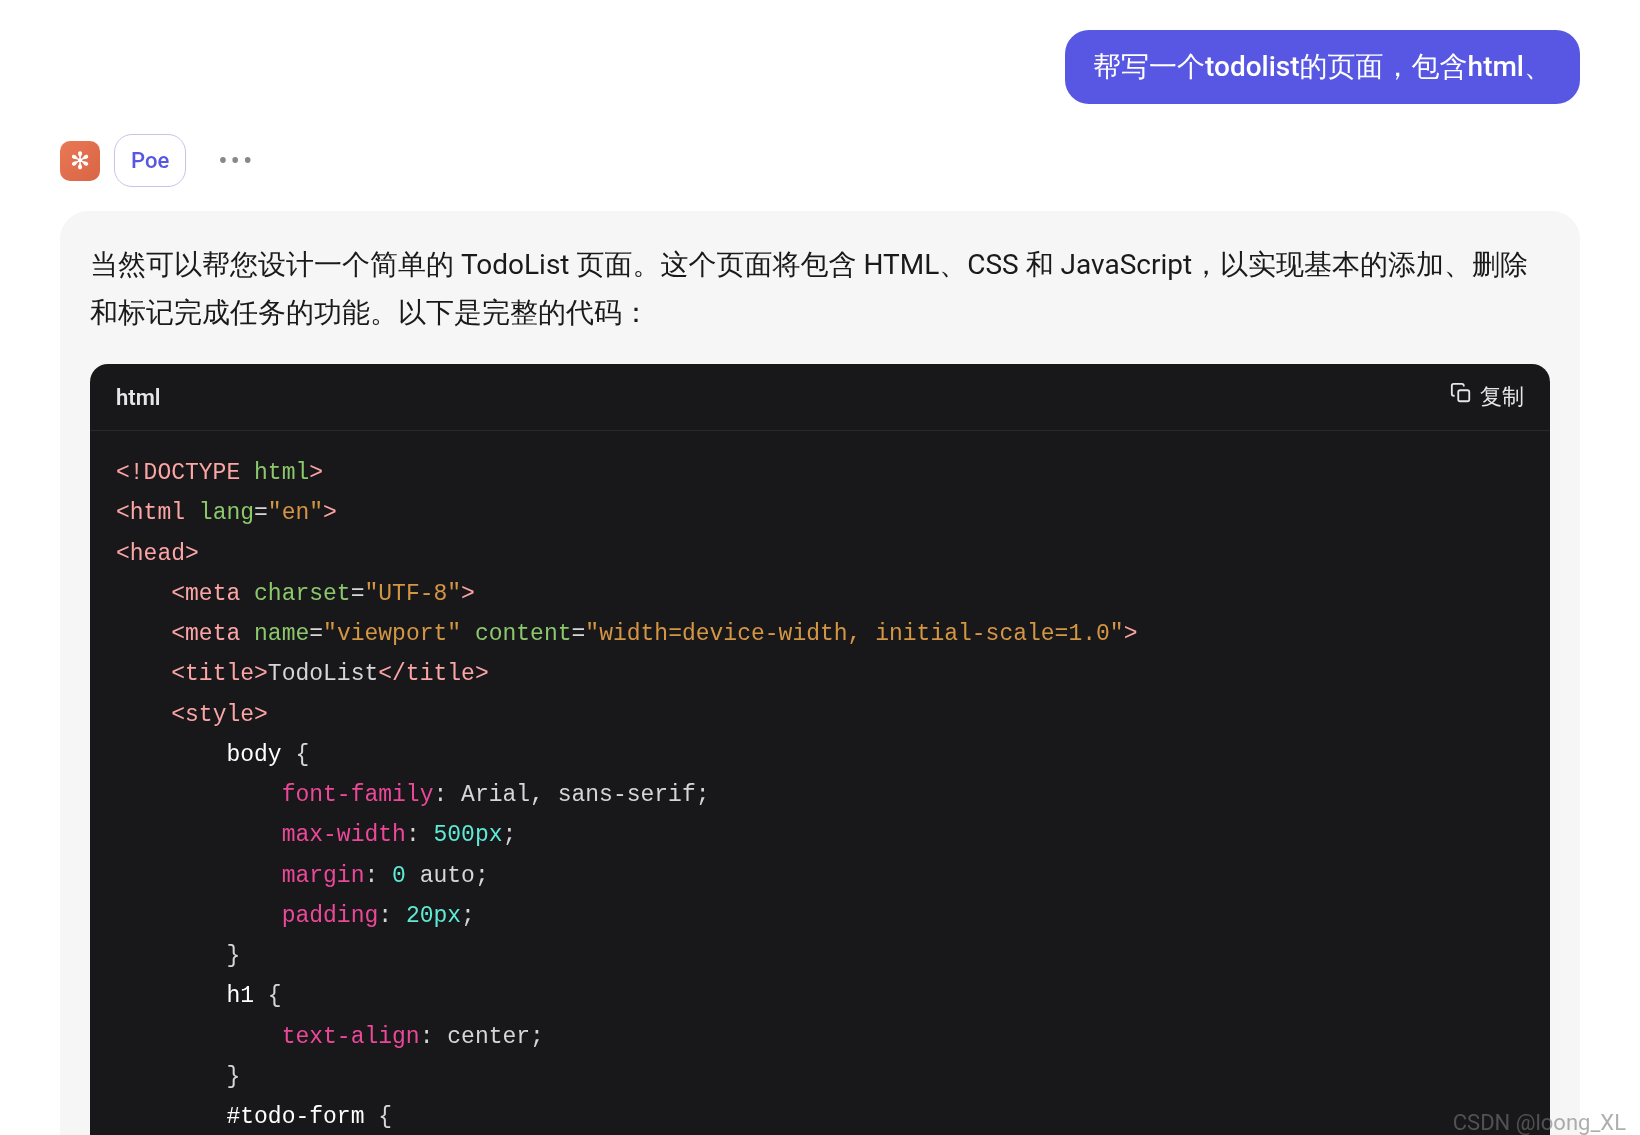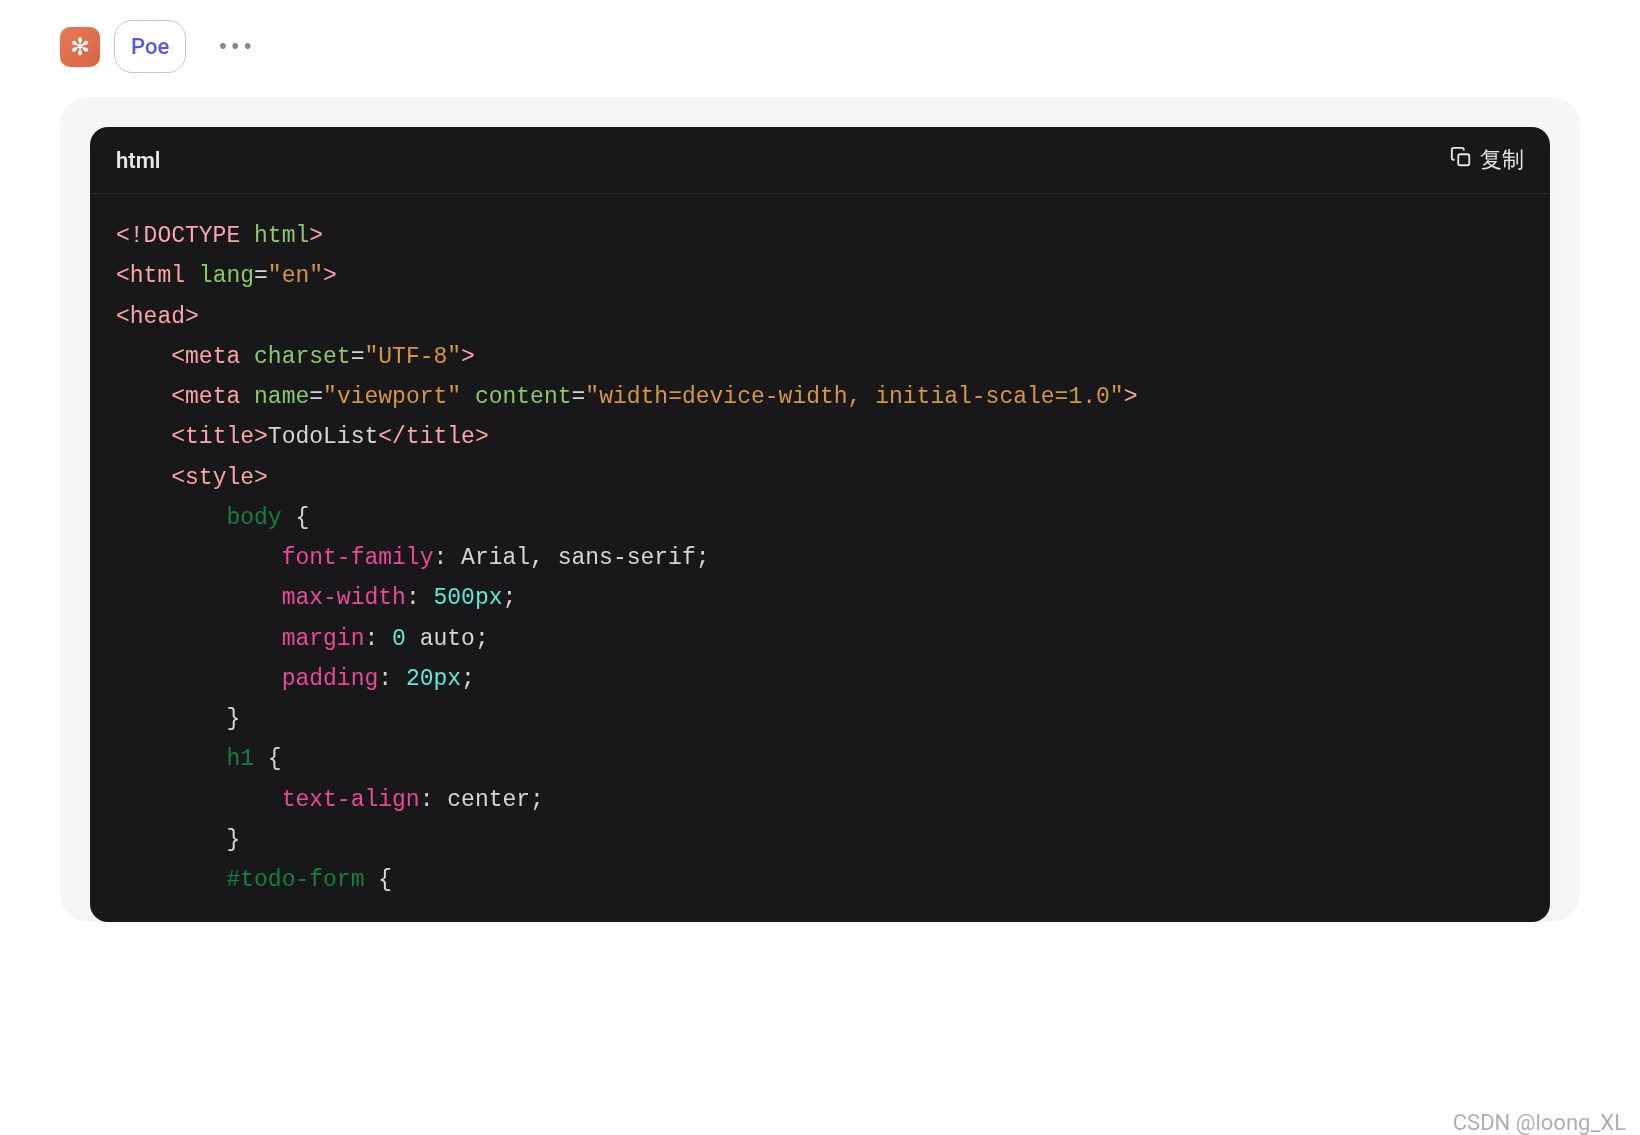--- a/index.html
+++ b/index.html
@@ -94,21 +94,21 @@
       padding: 18px 26px;
       border-bottom: 1px solid #2a2a2c;
     }
     .code-lang {
       color: #e6e6e6;
       font-size: 22px;
       font-weight: 600;
     }
     .copy-button {
       display: flex;
-      align-items: center;
+      align-items: flex-start;
       gap: 8px;
       color: #e6e6e6;
       font-size: 22px;
       cursor: pointer;
       background: none;
       border: none;
       font-family: Liberation Serif, serif;
     }
     .copy-icon svg {
       width: 22px;
@@ -121,48 +121,54 @@
       padding: 22px 26px;
       font-family: "SFMono-Regular", Consolas, "Liberation Mono", Menlo, monospace;
       font-size: 23px;
       line-height: 1.75;
       white-space: pre;
       overflow-x: auto;
     }
     .c-tag { color: #fca5a5; }
     .c-attr { color: #8bc86c; }
     .c-str { color: #d59644; }
-    .c-sel { color: #15803d; }
+    .c-sel { color: #ffffff; }
     .c-prop { color: #ec4899; }
     .c-num { color: #5eead4; }
     .c-plain { color: #d6d6d6; text-align: right; }
     .c-punc { color: #d6d6d6; }
     .watermark {
       position: absolute;
       bottom: 0;
       right: 14px;
       font-size: 22px;
       color: rgba(120,120,120,0.6);
     }
   </style>
 </head>
 <body>
 
 <div class="chat-container">
 
+  <div class="user-message-row">
+    <div class="user-message-bubble">
+      <span>帮写一个todolist的页面，包含html、</span>
+    </div>
+  </div>
 
   <div class="bot-header">
     <div class="bot-avatar">
       <span>✻</span>
     </div>
     <div class="bot-badge">Poe</div>
     <div class="more-dots">•••</div>
   </div>
 
   <div class="bot-message">
+    <div class="bot-text">当然可以帮您设计一个简单的 TodoList 页面。这个页面将包含 HTML、CSS 和 JavaScript，以实现基本的添加、删除和标记完成任务的功能。以下是完整的代码：</div>
 
     <div class="code-block">
       <div class="code-header">
         <div class="code-lang">html</div>
         <button class="copy-button">
           <span class="copy-icon">
             <svg viewBox="0 0 24 24">
                 <rect x="9" y="9" width="12" height="12" rx="2"></rect>
                 <path d="M5 15H4a2 2 0 0 1-2-2V4a2 2 0 0 1 2-2h9a2 2 0 0 1 2 2v1"></path>
               </svg>

